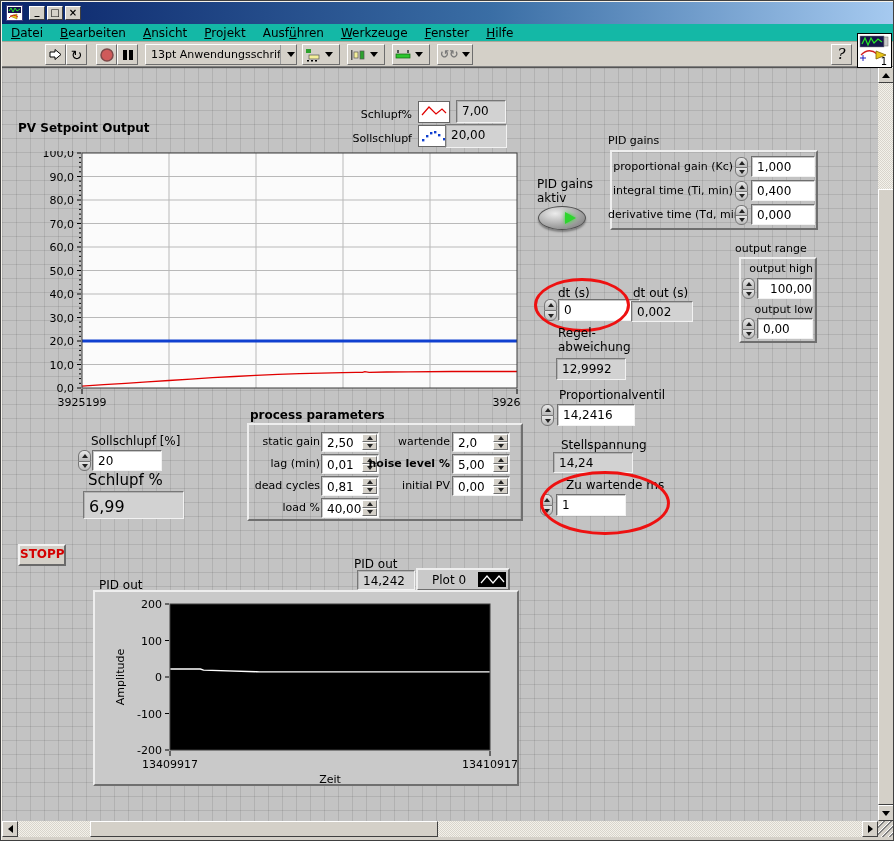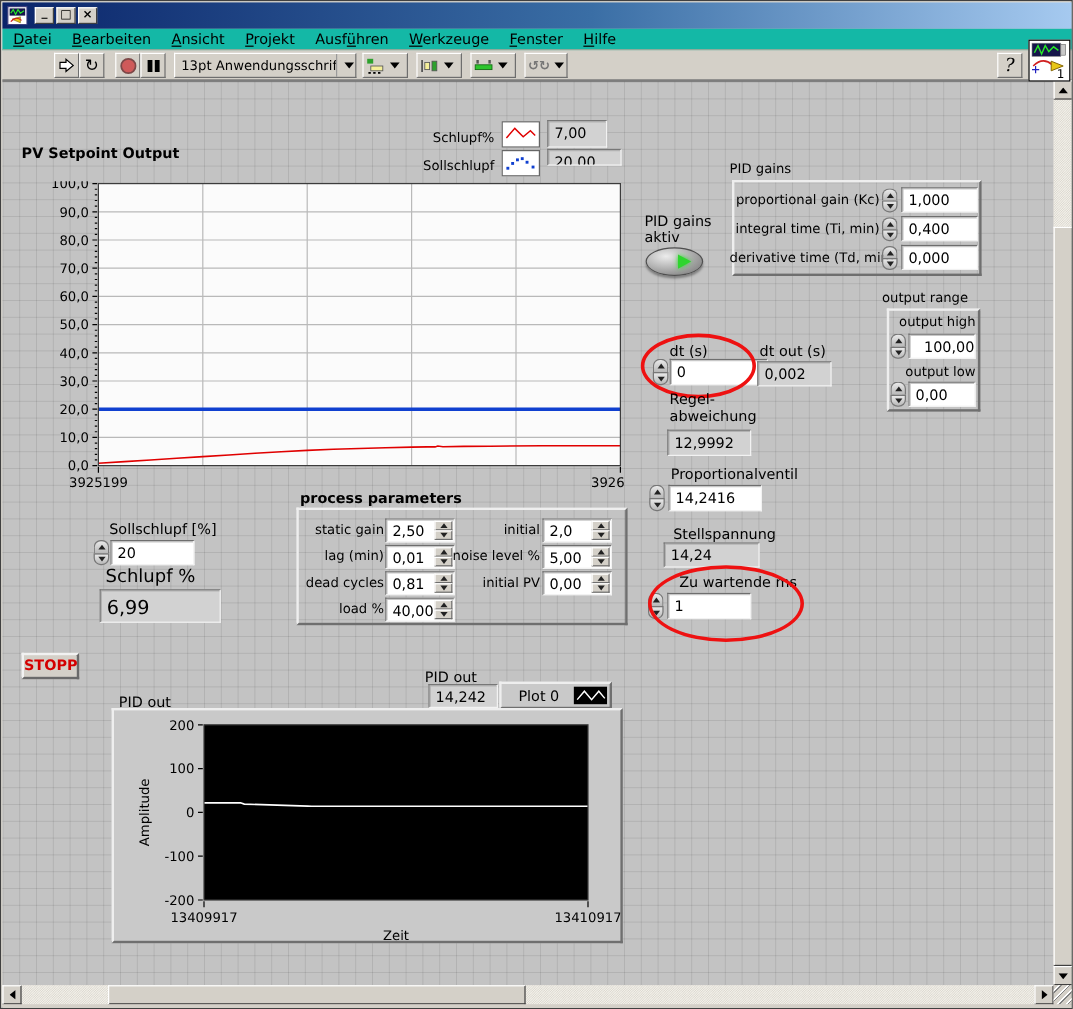--- a/index.html
+++ b/index.html
@@ -209,21 +209,21 @@
         <g fill="#1040d0">
           <rect x="3" y="13" width="2.4" height="2.4"></rect>
             <rect x="7" y="9" width="2.4" height="2.4"></rect>
           <rect x="11" y="6" width="2.4" height="2.4"></rect>
             <rect x="15" y="5" width="2.4" height="2.4"></rect>
           <rect x="19" y="8" width="2.4" height="2.4"></rect>
             <rect x="24" y="12" width="2.4" height="2.4"></rect>
         </g>
       </svg>
     </div>
-    <div class="ind" style="left:454px;top:56px;width:62px;height:14px;">20,00</div>
+    <div class="ind" style="left:443px;top:56px;width:62px;height:24px;">20,00</div>
 
     <svg style="position:absolute;left:26px;top:83px;" width="492" height="266">
         <rect x="54" y="2" width="435" height="235" fill="#fbfbfb"></rect>
         <line x1="54" y1="213.5" x2="489" y2="213.5" stroke="#b9b9b9" stroke-width="1"></line>
         <line x1="54" y1="190" x2="489" y2="190" stroke="#b9b9b9" stroke-width="1"></line>
         <line x1="54" y1="166.5" x2="489" y2="166.5" stroke="#b9b9b9" stroke-width="1"></line>
         <line x1="54" y1="143" x2="489" y2="143" stroke="#b9b9b9" stroke-width="1"></line>
         <line x1="54" y1="119.5" x2="489" y2="119.5" stroke="#b9b9b9" stroke-width="1"></line>
         <line x1="54" y1="96" x2="489" y2="96" stroke="#b9b9b9" stroke-width="1"></line>
         <line x1="54" y1="72.50000000000001" x2="489" y2="72.50000000000001" stroke="#b9b9b9" stroke-width="1"></line>
@@ -444,30 +444,30 @@
     <div class="lbl-sm" style="left:244px;top:433px;width:74px;text-align:right;">load %</div>
     <div class="fld" style="left:319px;top:430px;width:58px;height:20px;"><span>40,00</span><span class="wspin">
           <span class="half">
             <span class="tri-u"></span>
           </span>
           <span class="half">
             <span class="tri-d"></span>
           </span>
         </span></div>
 
-    <div class="lbl-sm" style="left:352px;top:367px;width:96px;text-align:right;">initial</div>
+    <div class="lbl-sm" style="left:352px;top:367px;width:96px;text-align:right;">wartende</div>
     <div class="fld" style="left:450px;top:364px;width:58px;height:20px;"><span>2,0</span><span class="wspin">
           <span class="half">
             <span class="tri-u"></span>
           </span>
           <span class="half">
             <span class="tri-d"></span>
           </span>
         </span></div>
-    <div class="lbl-sm" style="left:352px;top:389px;width:96px;text-align:right;">noise level %</div>
+    <div class="lbl-sm" style="left:352px;top:389px;width:96px;text-align:right;font-weight:bold;">noise level %</div>
     <div class="fld" style="left:450px;top:386px;width:58px;height:20px;"><span>5,00</span><span class="wspin">
           <span class="half">
             <span class="tri-u"></span>
           </span>
           <span class="half">
             <span class="tri-d"></span>
           </span>
         </span></div>
     <div class="lbl-sm" style="left:352px;top:411px;width:96px;text-align:right;">initial PV</div>
     <div class="fld" style="left:450px;top:408px;width:58px;height:20px;"><span>0,00</span><span class="wspin">

